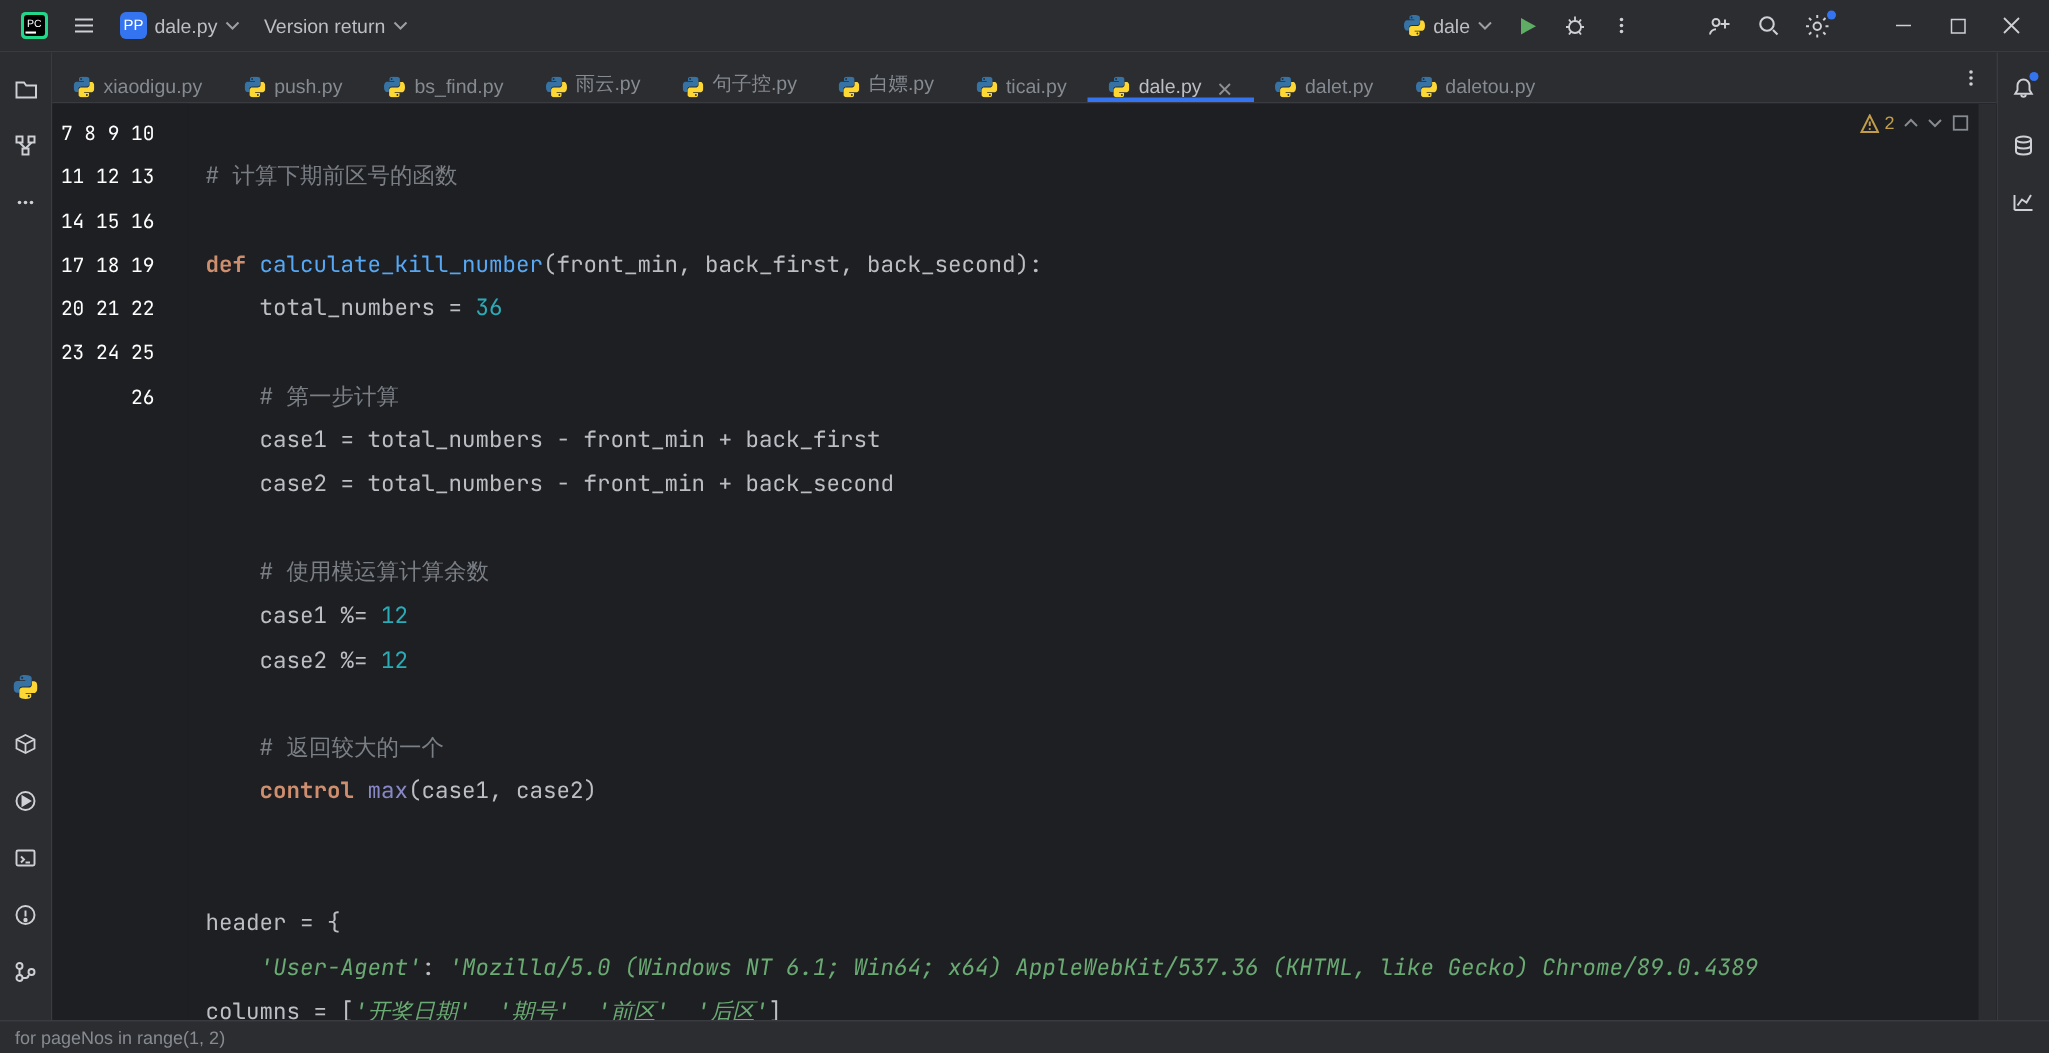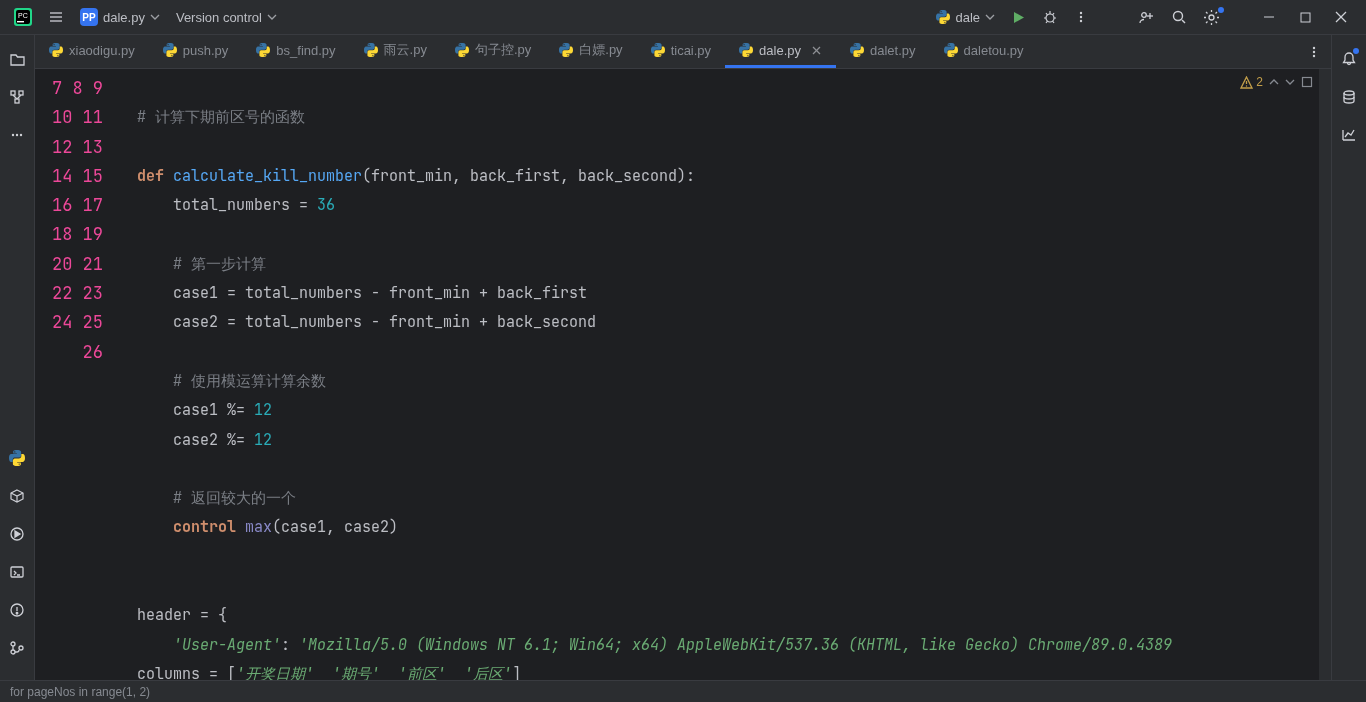--- a/index.html
+++ b/index.html
@@ -10,46 +10,46 @@
     --builtin:#8888c6;
   }
   *{box-sizing:border-box;}
   html,body{margin:0;padding:0;height:702px;width:1366px;overflow:hidden;background:var(--bg2);font-family:"Segoe UI",Arial,sans-serif;font-size:13px;color:var(--text);}
   svg{display:block;}
 
   
   .titlebar{height:35px;background:var(--bg);display:flex;align-items:center;padding:0 8px;gap:4px;border-bottom:1px solid var(--border);}
   .titlebar .spacer{flex:1;}
   .tb-btn{display:flex;align-items:center;gap:5px;padding:4px 6px;border-radius:4px;color:var(--text);cursor:default;}
-  .proj-badge{width:18px;height:18px;border-radius:4px;background:#3574f0;color:#fff;display:flex;align-items:center;justify-content:center;font-size:10px;font-weight:700;}
+  .proj-badge{width:18px;height:18px;border-radius:4px;background:#3574f0;color:#fff;display:flex;align-items:center;justify-content:center;font-size:10px;font-weight:400;}
   .chev{opacity:.7;}
   .win-btns{display:flex;gap:2px;}
   .win-btn{width:34px;height:28px;display:flex;align-items:center;justify-content:center;color:var(--icon);}
 
   
   .mainrow{display:flex;height:645px;}
   .leftbar,.rightbar{width:35px;background:var(--bg);display:flex;flex-direction:column;align-items:center;padding-top:12px;gap:14px;}
   .leftbar{border-right:1px solid var(--border);}
   .rightbar{border-left:1px solid var(--border);}
   .side-icon{width:24px;height:24px;display:flex;align-items:center;justify-content:center;color:var(--icon);position:relative;}
   .side-icon .dot{position:absolute;top:1px;right:2px;width:6px;height:6px;border-radius:50%;background:#3574f0;}
   .side-spacer{flex:1;}
 
   
   .center{flex:1;display:flex;flex-direction:column;min-width:0;}
   .tabbar{height:34px;background:var(--bg);border-bottom:1px solid var(--border);display:flex;align-items:stretch;overflow:hidden;}
-  .tab{display:flex;align-items:center;gap:6px;padding:0 14px;color:var(--text-dim2);border-bottom:3px solid transparent;white-space:nowrap;}
+  .tab{display:flex;align-items:flex-end;gap:6px;padding:0 14px;color:var(--text-dim2);border-bottom:3px solid transparent;white-space:nowrap;}
   .tab.active{color:var(--text);border-bottom-color:var(--tab-active);}
   .tab .close{margin-left:4px;opacity:.6;}
   .tab-spacer{flex:1;}
   .tab-more{display:flex;align-items:center;padding:0 10px;color:var(--icon);}
 
   
   .editor-wrap{flex:1;display:flex;position:relative;background:var(--bg-editor);overflow:hidden;}
-  .gutter{width:90px;text-align:right;padding:5px 22px 0 0;color:#ec4899;font-family:"JetBrains Mono","Consolas",monospace;font-size:17px;line-height:29.3px;user-select:none;background:var(--bg-gutter);}
+  .gutter{width:90px;text-align:right;padding:5px 22px 0 0;color:#ffffff;font-family:"JetBrains Mono","Consolas",monospace;font-size:13px;line-height:29.3px;user-select:none;background:var(--bg-gutter);}
   .code{flex:1;padding:5px 0 0 12px;font-family:"JetBrains Mono","Consolas",monospace;font-size:15px;line-height:29.3px;white-space:pre;overflow:hidden;}
   .k{color:var(--kw);font-weight:bold;} .f{color:var(--fn);} .n{color:var(--num);} .c{color:var(--cmt);} .s{color:var(--str);font-style:italic;} .b{color:var(--builtin);}
   .inspections{position:absolute;top:6px;right:18px;display:flex;align-items:center;gap:6px;color:var(--text-dim2);font-size:12px;}
   .insp-chip{display:flex;align-items:center;gap:3px;color:var(--warn);}
   .scroll-stripe{position:absolute;right:0;top:0;bottom:0;width:12px;background:#2b2d30;}
 
   
   .status{height:22px;background:var(--bg);border-top:1px solid var(--border);display:flex;align-items:center;padding:0 10px;color:var(--text-dim2);font-size:12px;}
   
   .py-icon{width:14px;height:14px;}
@@ -87,21 +87,21 @@
       </svg>
   </div>
   <div class="tb-btn">
     <span class="proj-badge">PP</span>
     <span>dale.py</span>
     <svg class="chev" width="10" height="10" viewBox="0 0 10 10">
         <path d="M1 3l4 4 4-4" fill="none" stroke="#ced0d6" stroke-width="1.3"></path>
       </svg>
   </div>
   <div class="tb-btn">
-    <span>Version control</span>
+    <span>Version return</span>
     <svg class="chev" width="10" height="10" viewBox="0 0 10 10">
         <path d="M1 3l4 4 4-4" fill="none" stroke="#ced0d6" stroke-width="1.3"></path>
       </svg>
   </div>
 
   <div class="spacer"></div>
 
   <div class="tb-btn">
     <svg class="py-icon">
         <use href="#py"></use>

